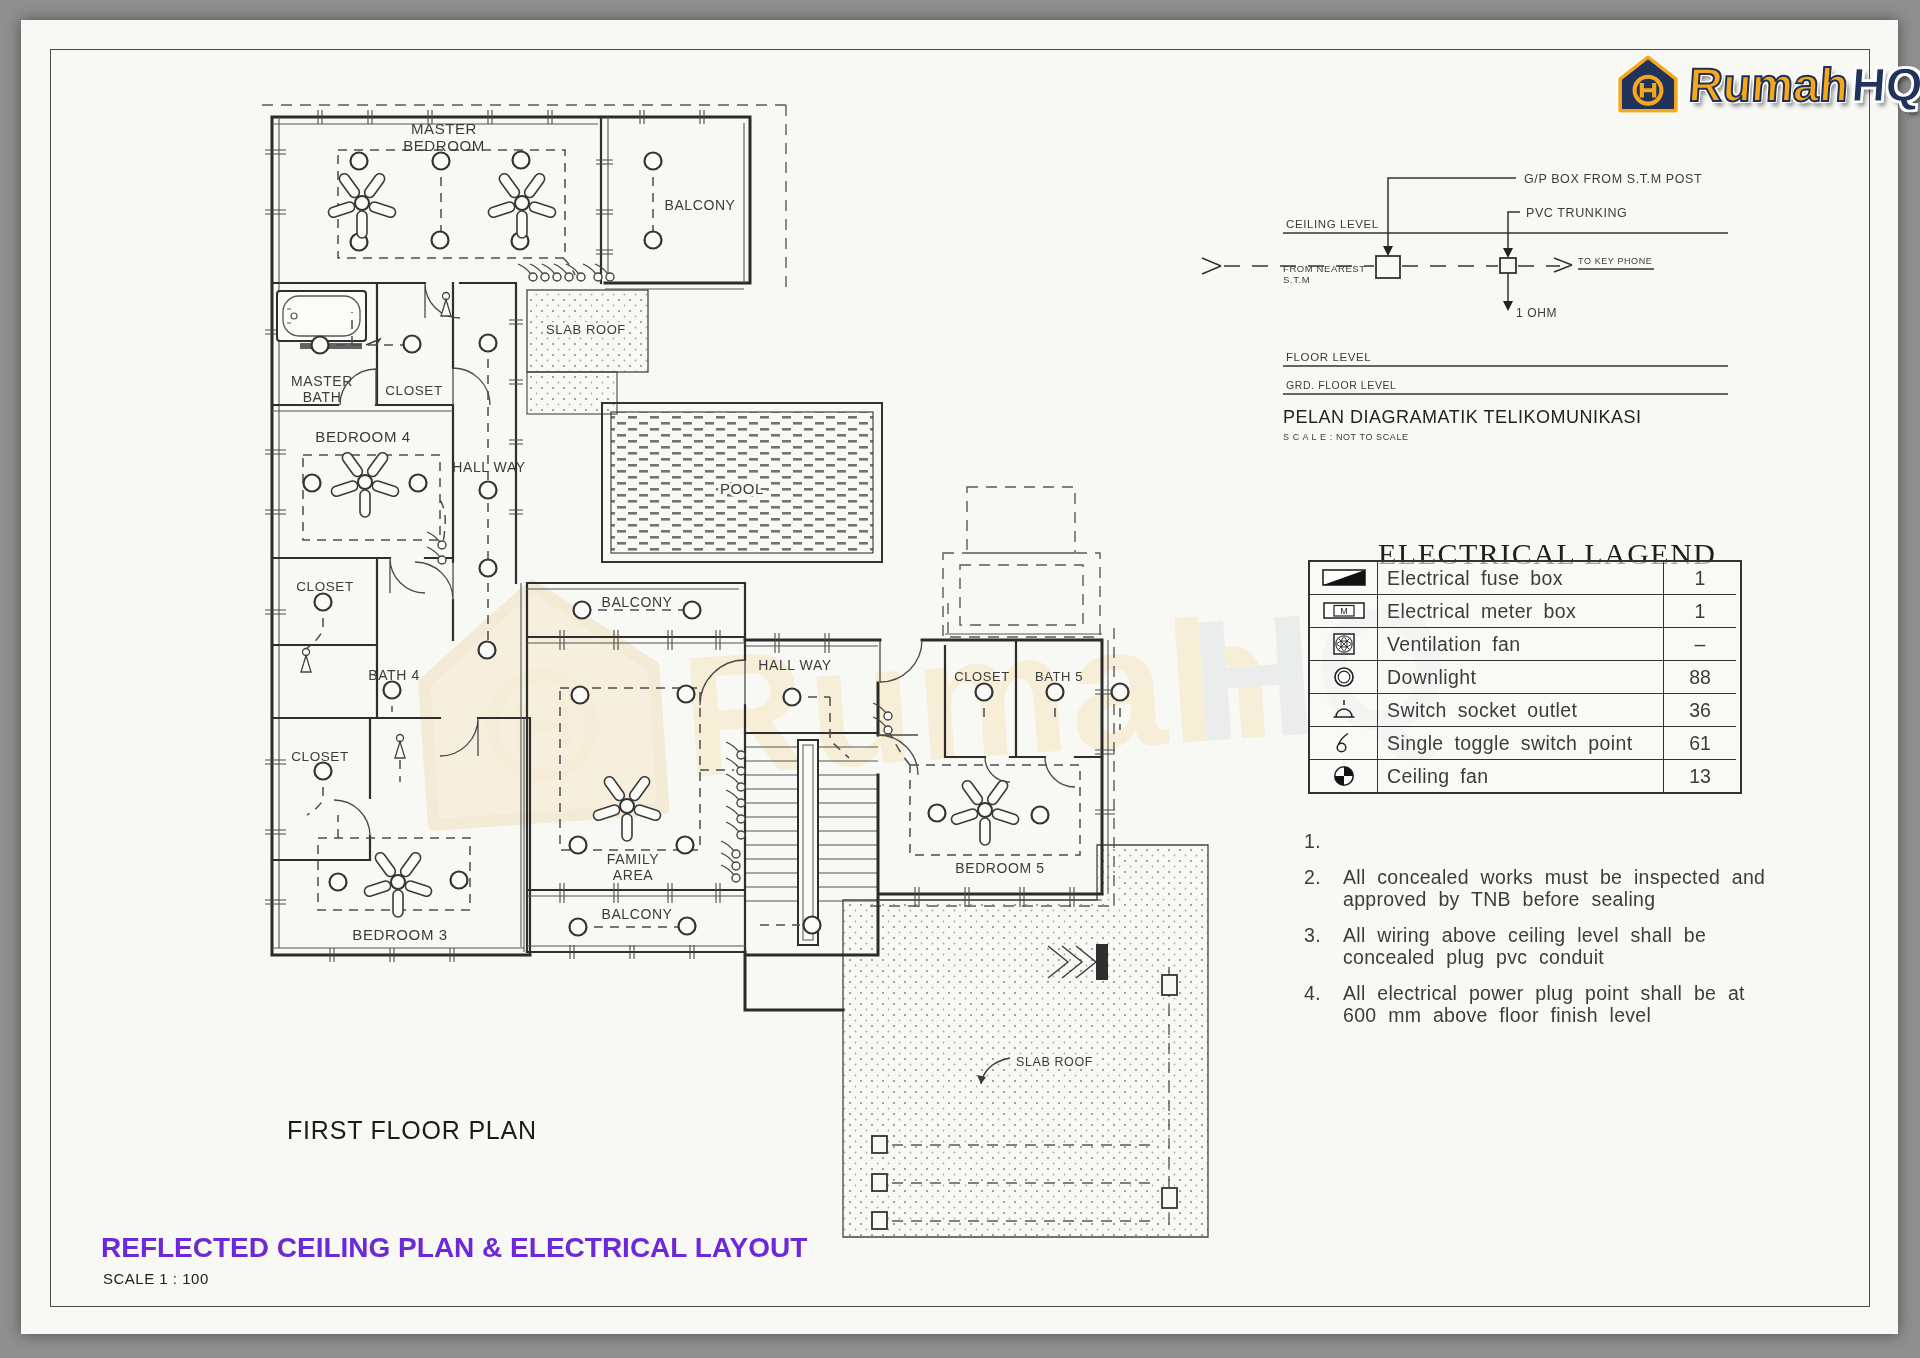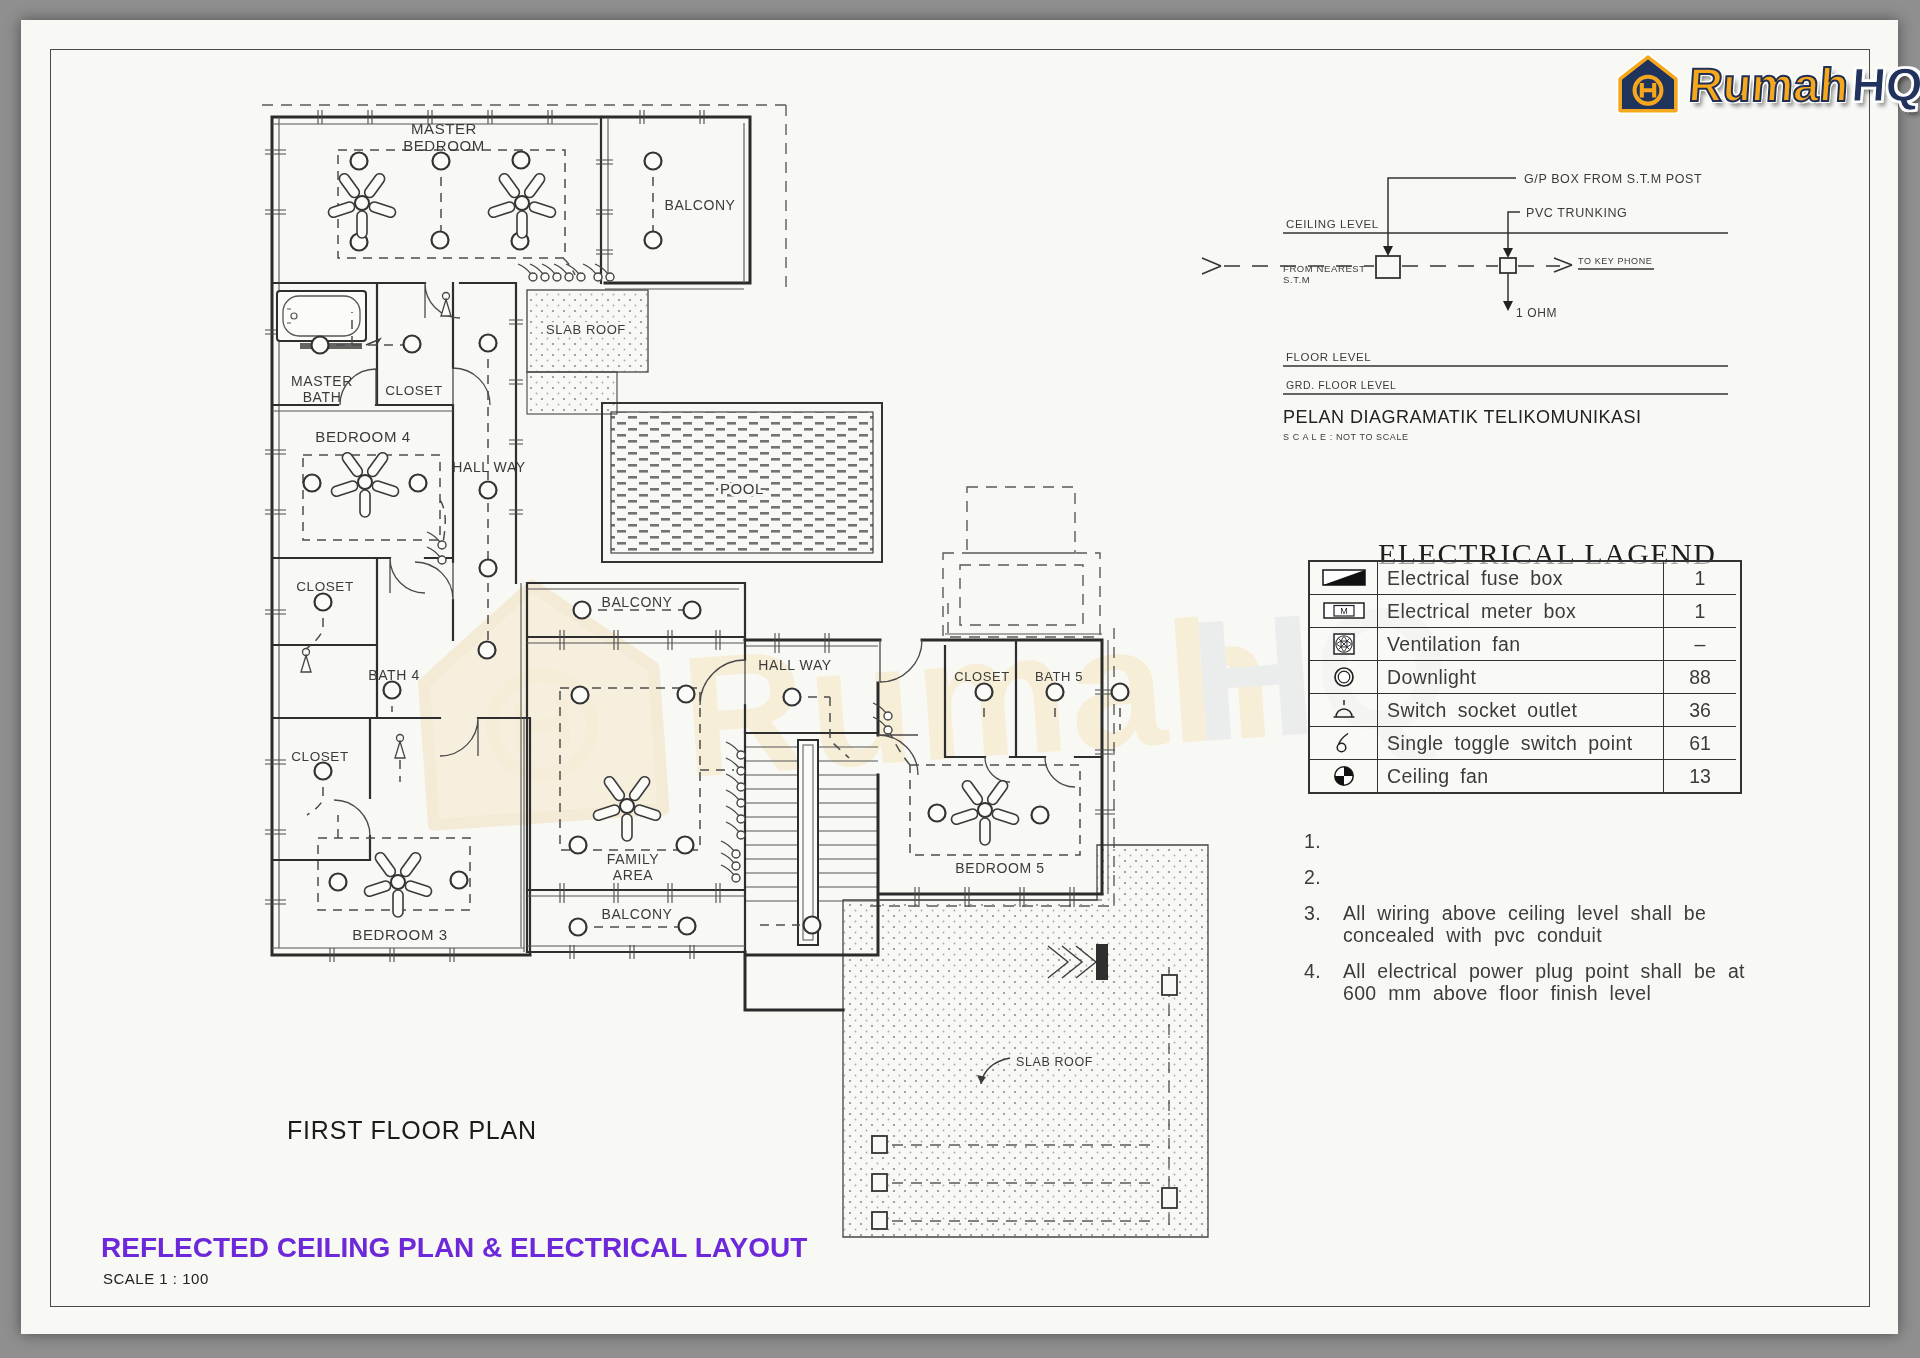--- a/index.html
+++ b/index.html
@@ -418,24 +418,25 @@
       <div class="cell cnt">13</div>
     </div>
   </div>
 
   <div class="notes">
     <div class="note">
       <span class="num">1.</span>
     </div>
     <div class="note">
       <span class="num">2.</span>
+      <span><span>All concealed works must be inspected and</span><br><span>approved by TNB before sealing</span></span>
     </div>
     <div class="note">
       <span class="num">3.</span>
-      <span><span>All wiring above ceiling level shall be</span><br><span>concealed with pvc conduit</span></span>
+      <span><span>All wiring above ceiling level shall be</span><br><span>concealed plug pvc conduit</span></span>
     </div>
     <div class="note">
       <span class="num">4.</span>
       <span><span>All electrical power plug point shall be at</span><br><span>600 mm above floor finish level</span></span>
     </div>
   </div>
 
   <div class="plan-name">FIRST FLOOR PLAN</div>
   <div class="sheet-title">REFLECTED CEILING PLAN &amp; ELECTRICAL LAYOUT</div>
   <div class="sheet-scale">SCALE 1 : 100</div>

